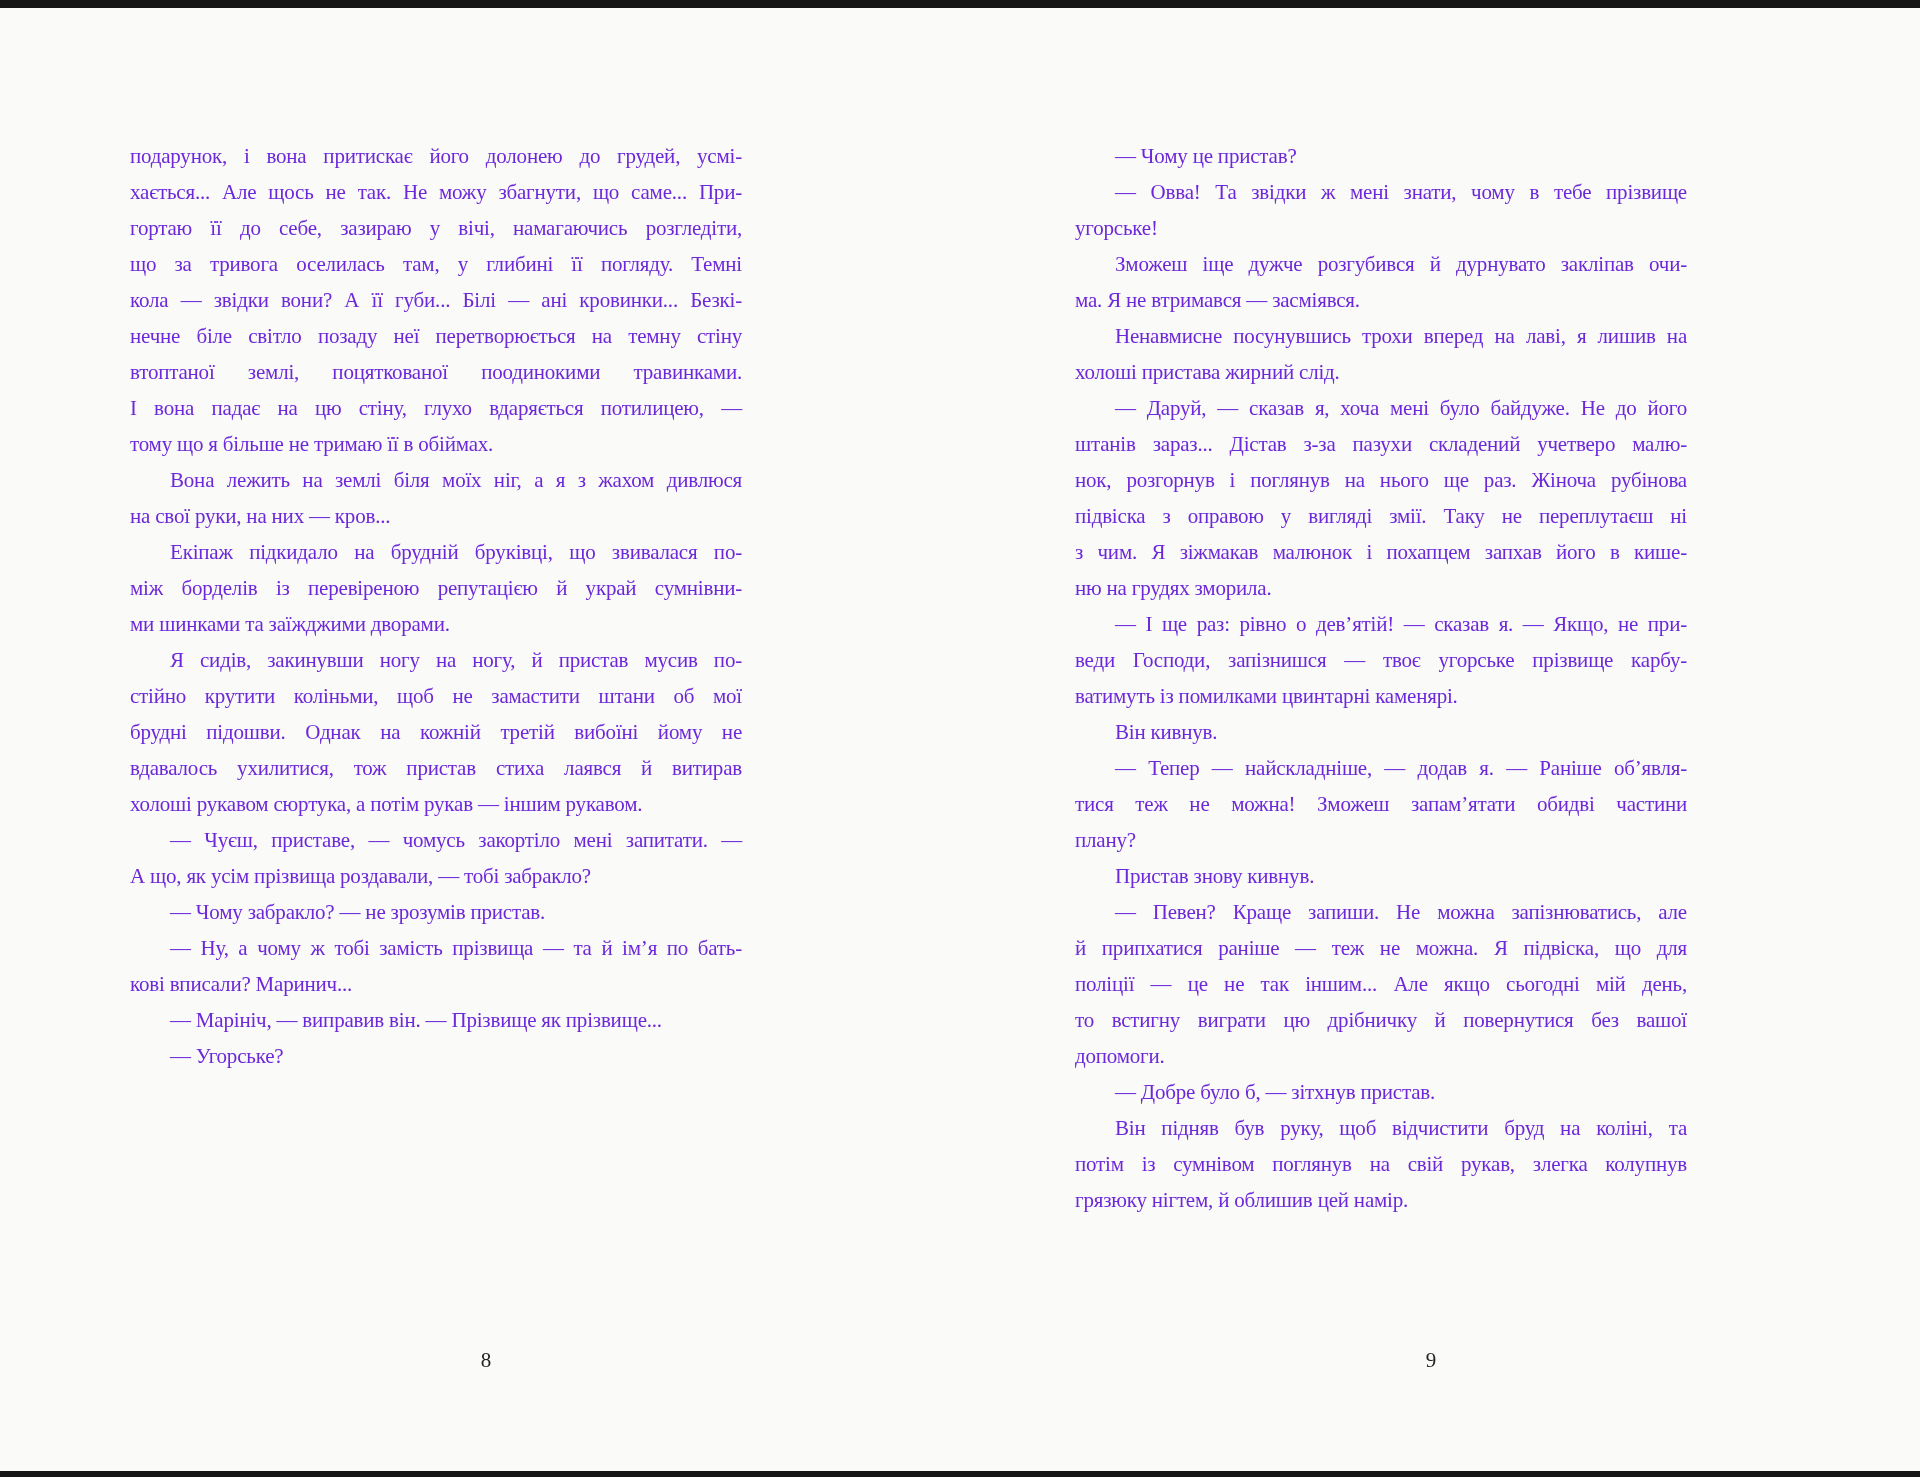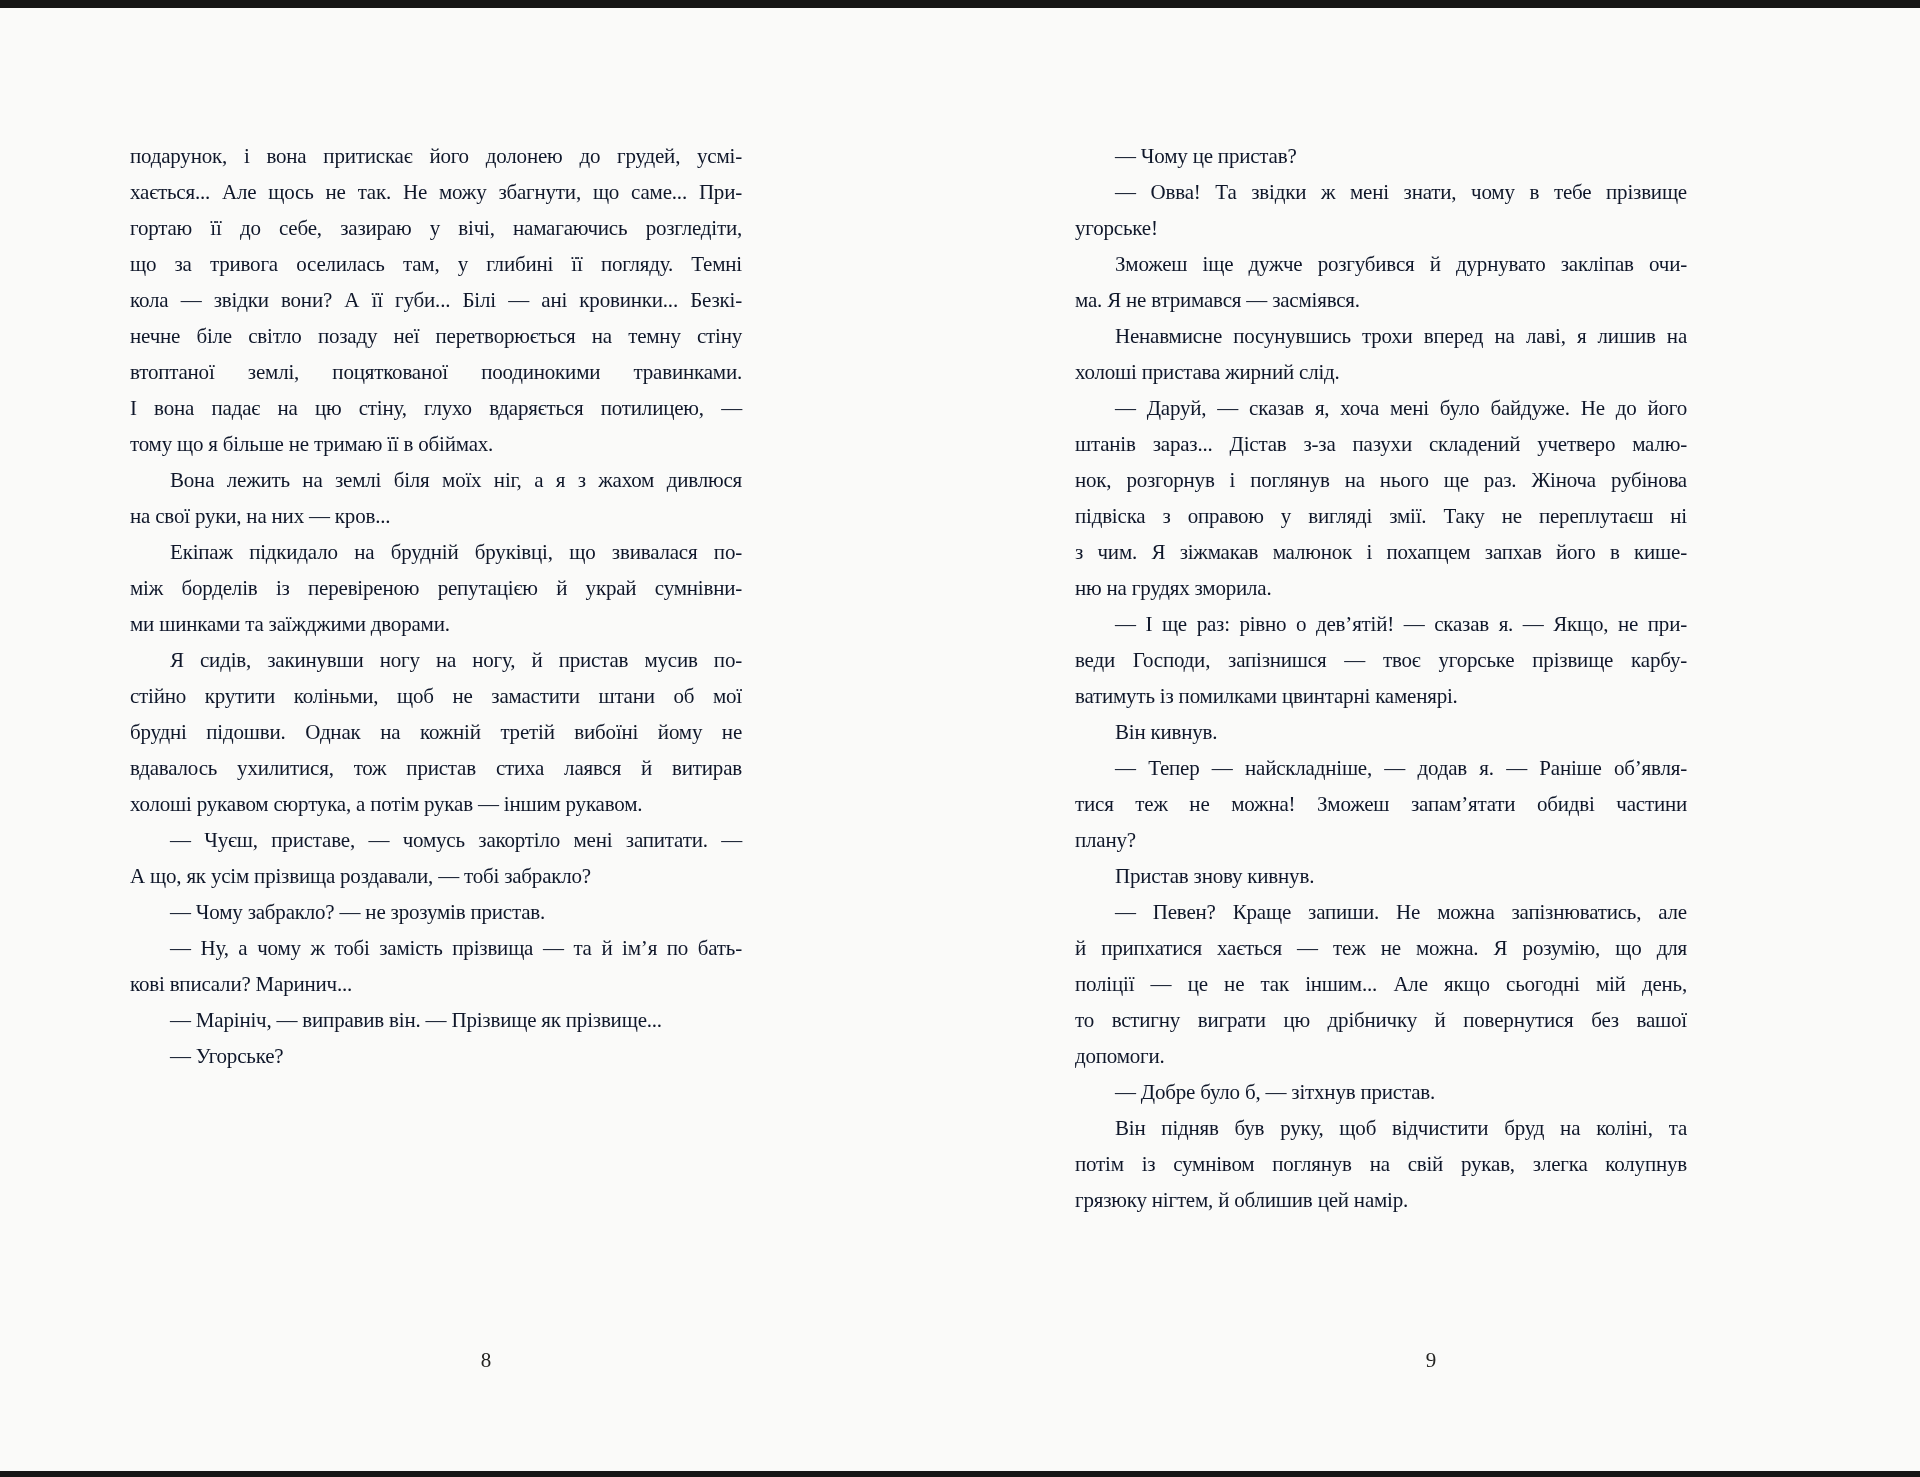--- a/index.html
+++ b/index.html
@@ -17,21 +17,21 @@
     width: 1920px;
     background: #161616;
   }
   .scan-edge.top { top: 0; height: 8px; }
   .scan-edge.bottom { bottom: 0; height: 6px; }
 
   .page-column {
     position: absolute;
     top: 138px;
     width: 612px;
-    color: #0f172a;
+    color: #6d28d9;
     font-size: 21px;
     line-height: 36px;
     letter-spacing: -0.2px;
   }
   .page-column.left  { left: 130px; }
   .page-column.right { left: 1075px; }
 
   .para { margin: 0; }
   .para.gap { margin-top: 76px; }
 
@@ -143,21 +143,21 @@
     <div class="para indent">
       <div class="line">— Тепер — найскладніше, — додав я. — Раніше об’явля-</div>
       <div class="line">тися теж не можна! Зможеш запам’ятати обидві частини</div>
       <div class="line last">плану?</div>
     </div>
     <div class="para indent">
       <div class="line last">Пристав знову кивнув.</div>
     </div>
     <div class="para indent">
       <div class="line">— Певен? Краще запиши. Не можна запізнюватись, але</div>
-      <div class="line">й припхатися хається — теж не можна. Я розумію, що для</div>
+      <div class="line">й припхатися раніше — теж не можна. Я підвіска, що для</div>
       <div class="line">поліції — це не так іншим... Але якщо сьогодні мій день,</div>
       <div class="line">то встигну виграти цю дрібничку й повернутися без вашої</div>
       <div class="line last">допомоги.</div>
     </div>
     <div class="para indent">
       <div class="line last">— Добре було б, — зітхнув пристав.</div>
     </div>
     <div class="para indent">
       <div class="line">Він підняв був руку, щоб відчистити бруд на коліні, та</div>
       <div class="line">потім із сумнівом поглянув на свій рукав, злегка колупнув</div>

